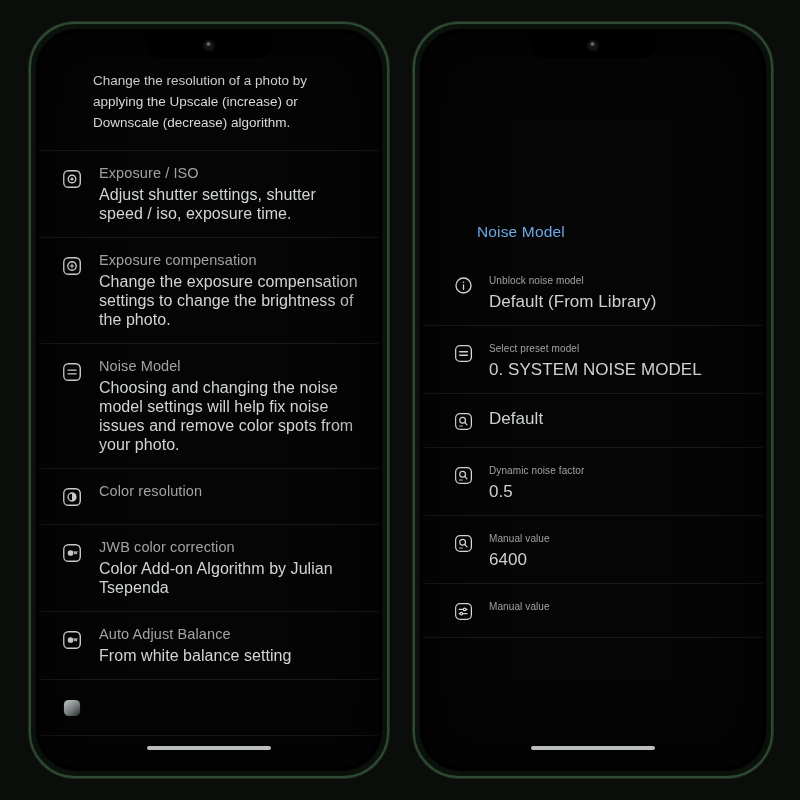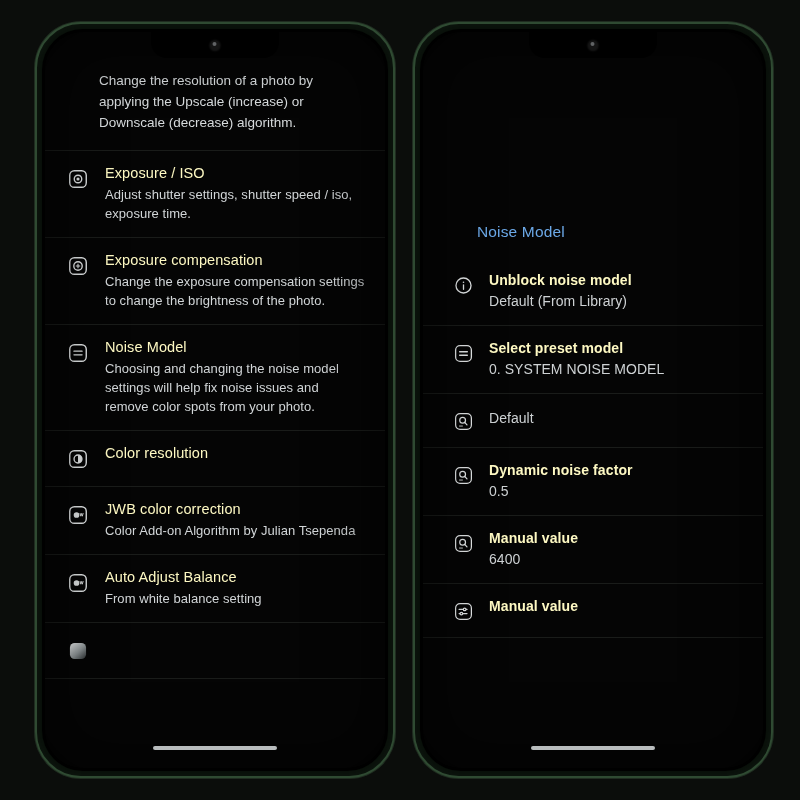--- a/index.html
+++ b/index.html
@@ -26,21 +26,21 @@
     width: 360px;
     height: 756px;
     border-radius: 46px;
     background: #050705;
     border: 2px solid #2f4a32;
     box-shadow:
       0 0 0 1px rgba(90,140,95,0.25),
       0 0 18px 2px rgba(40,80,45,0.30) inset;
     overflow: hidden;
   }
-  .phone.left  { left: 35px; }
+  .phone.left  { left: 29px; }
   .phone.right { left: 413px; }
 
   
   .bezel {
     position: absolute;
     inset: 5px;
     border-radius: 41px;
     background: #000000;
     overflow: hidden;
   }
@@ -113,26 +113,26 @@
     align-items: center;
     justify-content: center;
   }
   .row-ico svg { display: block; }
 
   .row-body { flex: 1 1 auto; min-width: 0; }
 
   .row-title {
     font-size: 14.5px;
     line-height: 19px;
-    color: #fef9c3;
+    color: #a3a3a3;
     letter-spacing: 0.1px;
     font-weight: 400;
   }
   .row-sub {
-    font-size: 13px;
+    font-size: 16px;
     line-height: 19px;
     color: #d2d6d8;
     letter-spacing: 0.05px;
     margin-top: 2px;
   }
 
   
   .lead {
     padding: 38px 20px 17px 54px;
     border-bottom: 1px solid #1a1c1a;
@@ -147,22 +147,22 @@
   .section-head {
     padding: 190px 20px 16px 54px;
     font-size: 15.5px;
     line-height: 20px;
     color: #6ca9e8;
     letter-spacing: 0.15px;
   }
 
   .right .row { padding-left: 28px; }
   .right .row-ico { flex-basis: 24px; width: 24px; height: 24px; }
-  .right .row-title { font-size: 14px; font-weight: bold; }
-  .right .row-sub { font-size: 14px; color: #ced2d4; }
+  .right .row-title { font-size: 10px; }
+  .right .row-sub { font-size: 17px; color: #ced2d4; }
 
   
   .home-indicator {
     position: absolute;
     bottom: 18px;
     left: 50%;
     transform: translateX(-50%);
     width: 124px;
     height: 4px;
     border-radius: 3px;

